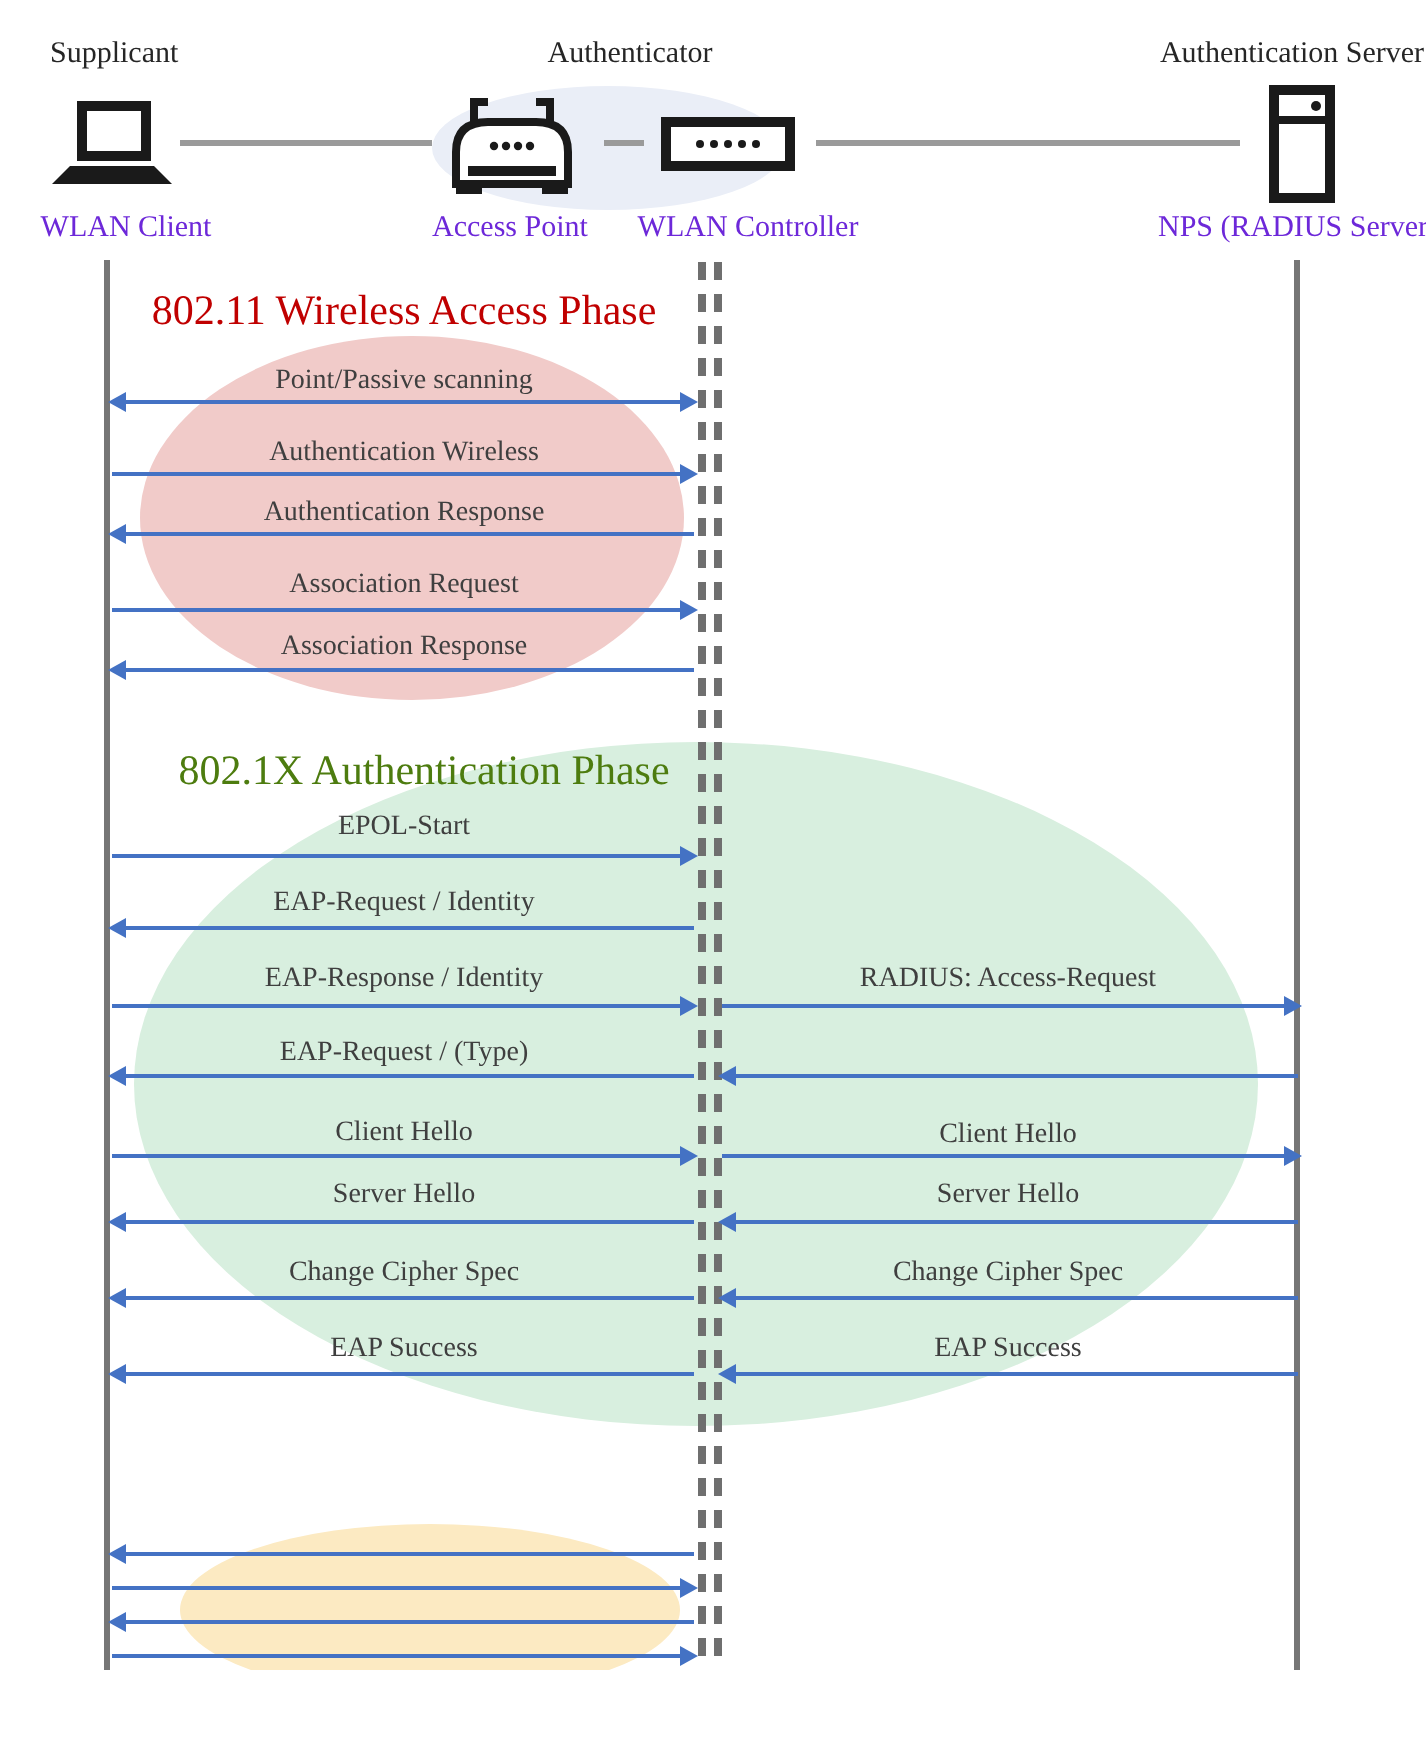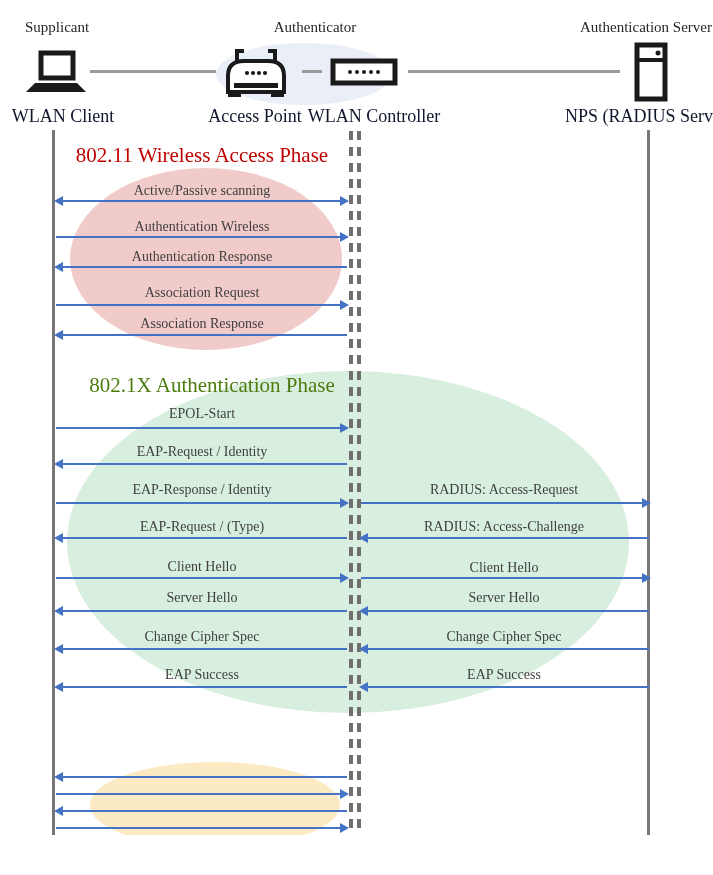--- a/index.html
+++ b/index.html
@@ -22,21 +22,21 @@
   .arrow.left::before {
     content:''; position:absolute; left:-2px; top:-4px; width:0; height:0;
     border-right:9px solid #4472c4; border-top:5px solid transparent; border-bottom:5px solid transparent;
   }
   .msg-label {
     position:absolute; transform:translateX(-50%); white-space:nowrap;
     font-size:14px; color:#3f3f3f; z-index:3; line-height:17px;
   }
   .role-label { position:absolute; font-size:15px; color:#262626; white-space:nowrap; z-index:3; }
   .dev-label {
-    position:absolute; transform:translateX(-50%); font-size:18px; color:#0f172a;
+    position:absolute; transform:translateX(-50%); font-size:15px; color:#6d28d9;
     white-space:nowrap; top:106px; z-index:3;
   }
   .phase-title {
     position:absolute; transform:translateX(-50%); font-size:21px; white-space:nowrap;
     z-index:3; line-height:18px;
   }
   .centered { transform:translateX(-50%); }
   .icon { position:absolute; z-index:2; }
   .key-label-bg { background:#ffffff; padding:0 5px; }
 </style>
@@ -97,21 +97,21 @@
   <div class="ellipse" style="left:55px; top:371px; width:562px; height:342px; background:#d8efdf;"></div>
   <div class="ellipse" style="left:78px; top:762px; width:250px; height:86px; background:#fceac2;"></div>
 
   <div class="lifeline" style="left:40px; top:130px; height:730px;"></div>
   <div class="dashline" style="left:337px; top:131px; height:723px;"></div>
   <div class="dashline" style="left:345px; top:131px; height:723px;"></div>
   <div class="lifeline" style="left:635px; top:130px; height:726px;"></div>
 
   <div class="phase-title" style="left:190px; top:146px; color:#c00000;">802.11 Wireless Access Phase</div>
 
-  <div class="msg-label" style="left:190px; top:182px;">Active/Passive scanning</div>
+  <div class="msg-label" style="left:190px; top:182px;">Point/Passive scanning</div>
   <div class="arrow left right" style="left:44px; top:200px; width:291px;"></div>
 
   <div class="msg-label" style="left:190px; top:218px;">Authentication Wireless</div>
   <div class="arrow right" style="left:44px; top:236px; width:291px;"></div>
 
   <div class="msg-label" style="left:190px; top:248px;">Authentication Response</div>
   <div class="arrow left" style="left:44px; top:266px; width:291px;"></div>
 
   <div class="msg-label" style="left:190px; top:284px;">Association Request</div>
   <div class="arrow right" style="left:44px; top:304px; width:291px;"></div>
@@ -141,21 +141,20 @@
 
   <div class="msg-label" style="left:190px; top:628px;">Change Cipher Spec</div>
   <div class="arrow left" style="left:44px; top:648px; width:291px;"></div>
 
   <div class="msg-label" style="left:190px; top:666px;">EAP Success</div>
   <div class="arrow left" style="left:44px; top:686px; width:291px;"></div>
 
   <div class="msg-label" style="left:492px; top:481px;">RADIUS: Access-Request</div>
   <div class="arrow right" style="left:349px; top:502px; width:288px;"></div>
 
-  <div class="msg-label" style="left:492px; top:518px;">RADIUS: Access-Challenge</div>
   <div class="arrow left" style="left:349px; top:537px; width:288px;"></div>
 
   <div class="msg-label" style="left:492px; top:559px;">Client Hello</div>
   <div class="arrow right" style="left:349px; top:577px; width:288px;"></div>
 
   <div class="msg-label" style="left:492px; top:589px;">Server Hello</div>
   <div class="arrow left" style="left:349px; top:610px; width:288px;"></div>
 
   <div class="msg-label" style="left:492px; top:628px;">Change Cipher Spec</div>
   <div class="arrow left" style="left:349px; top:648px; width:288px;"></div>

